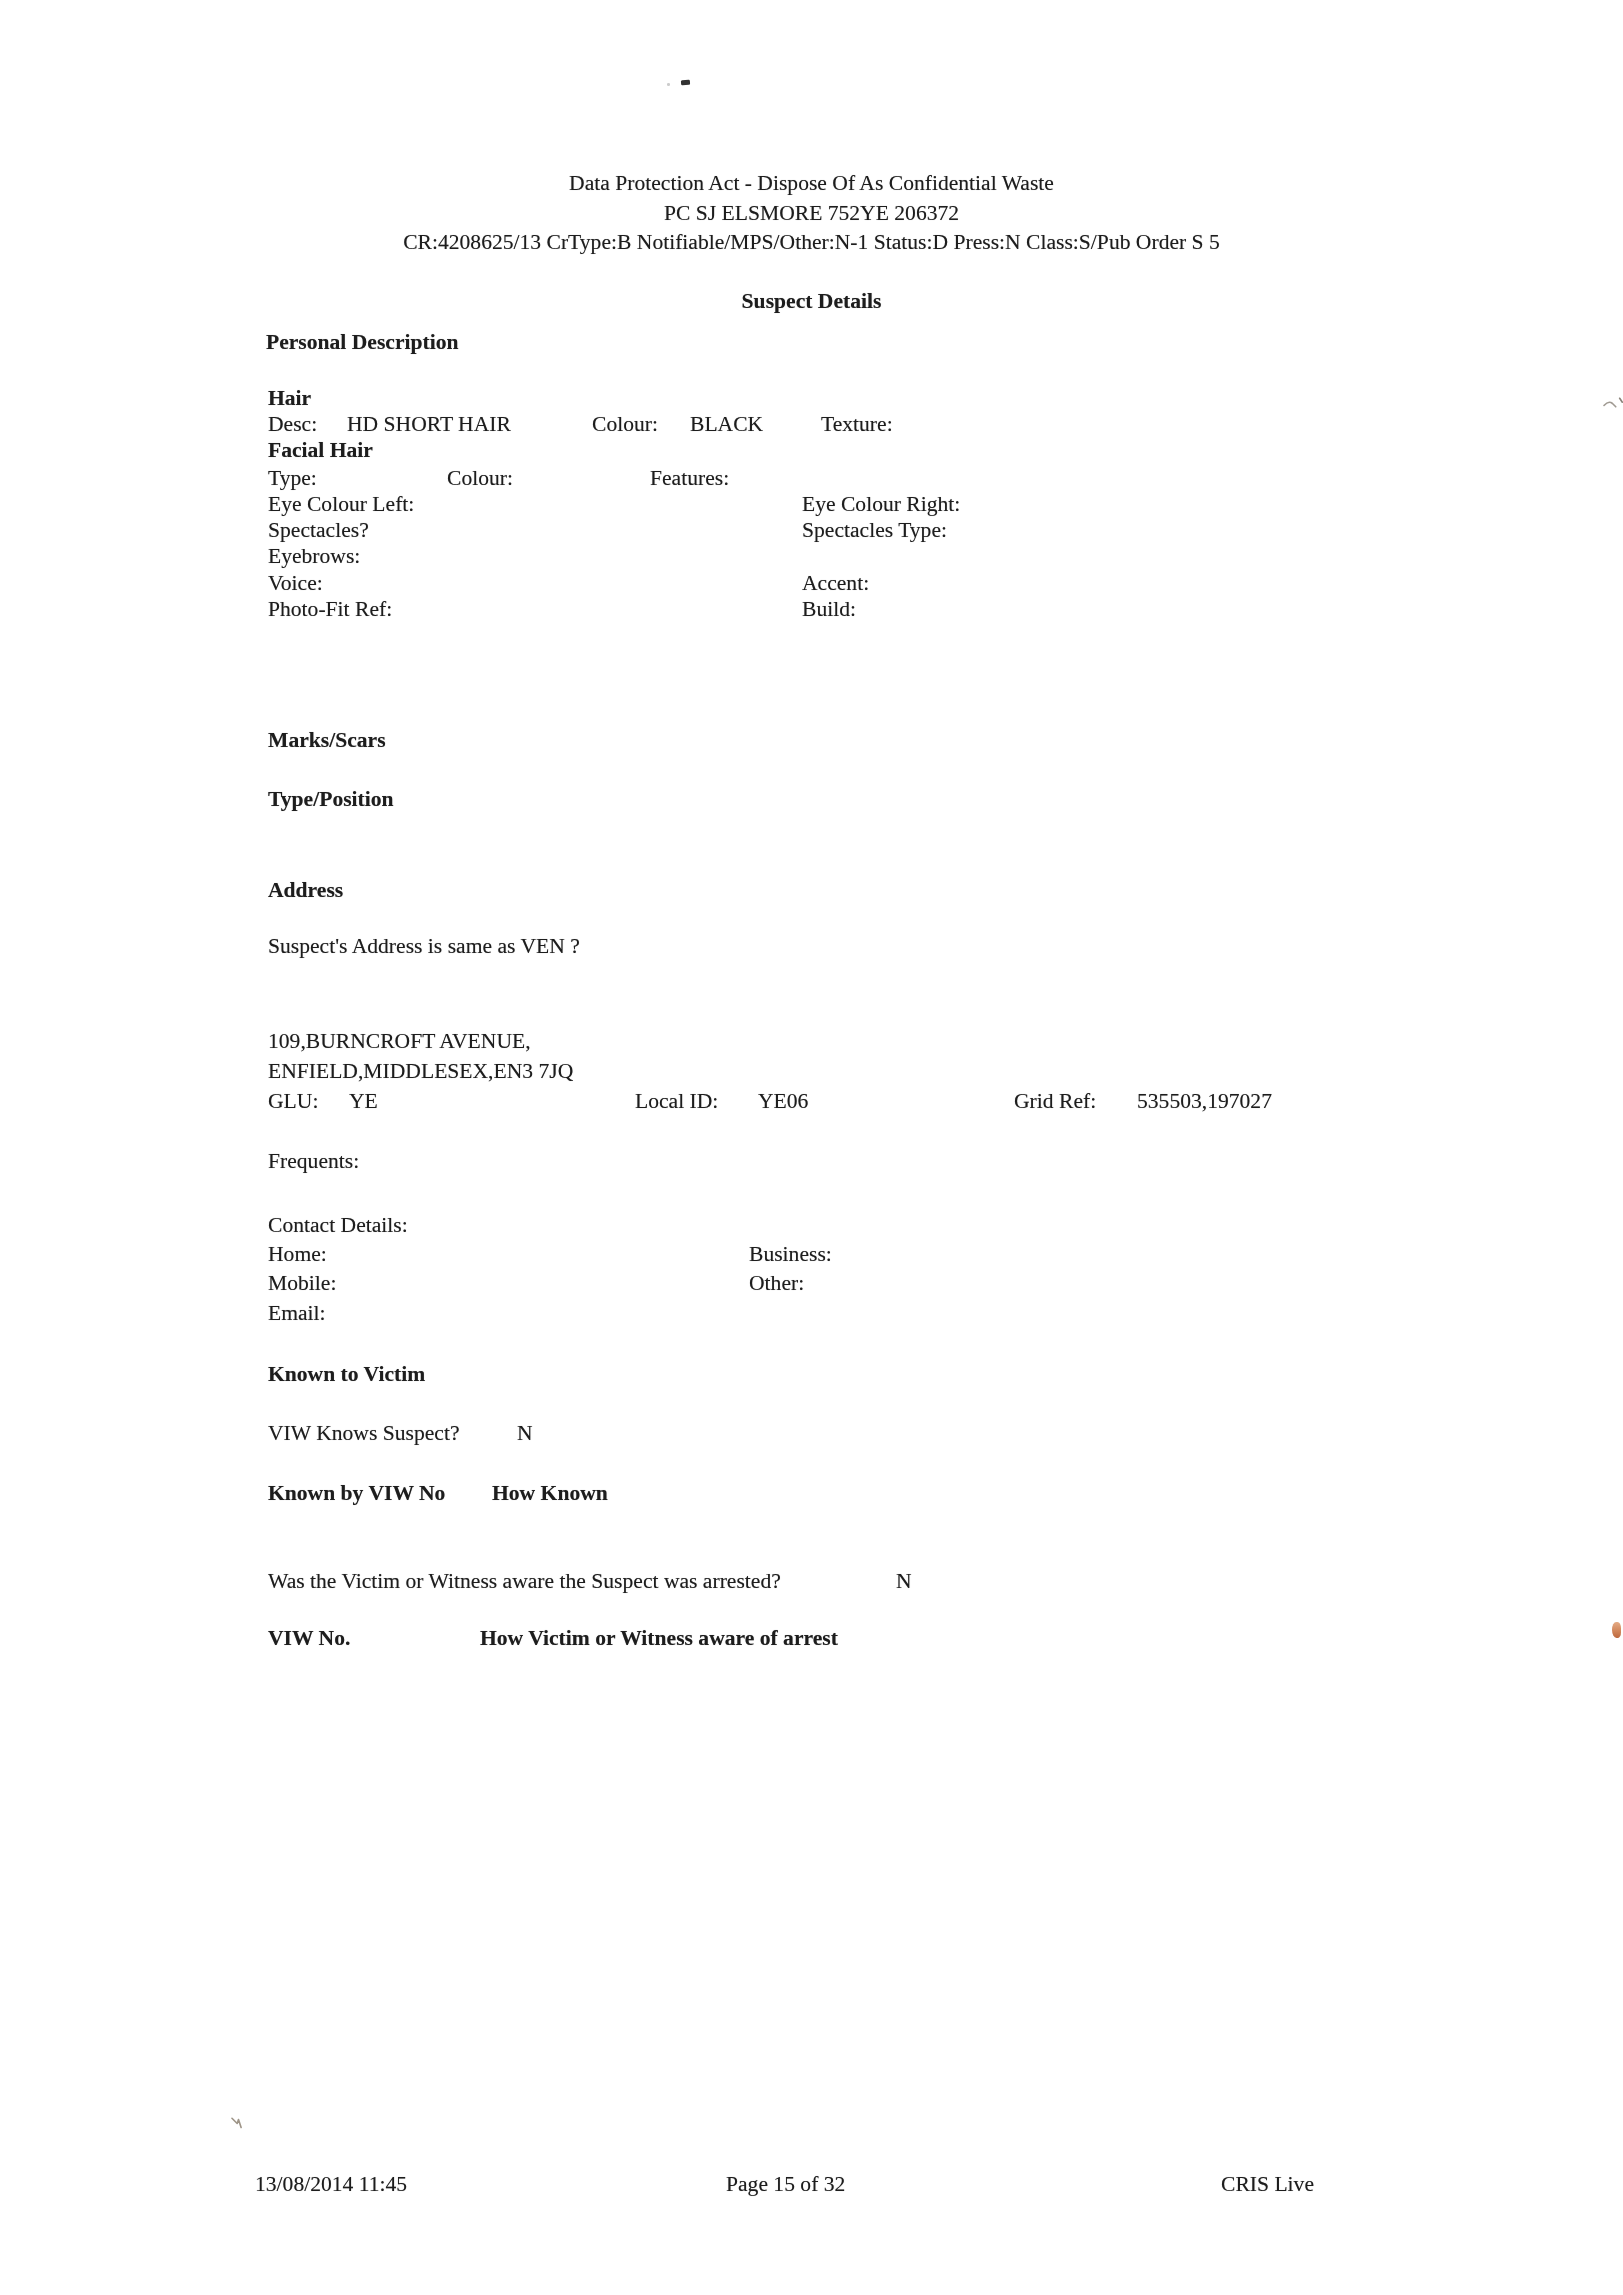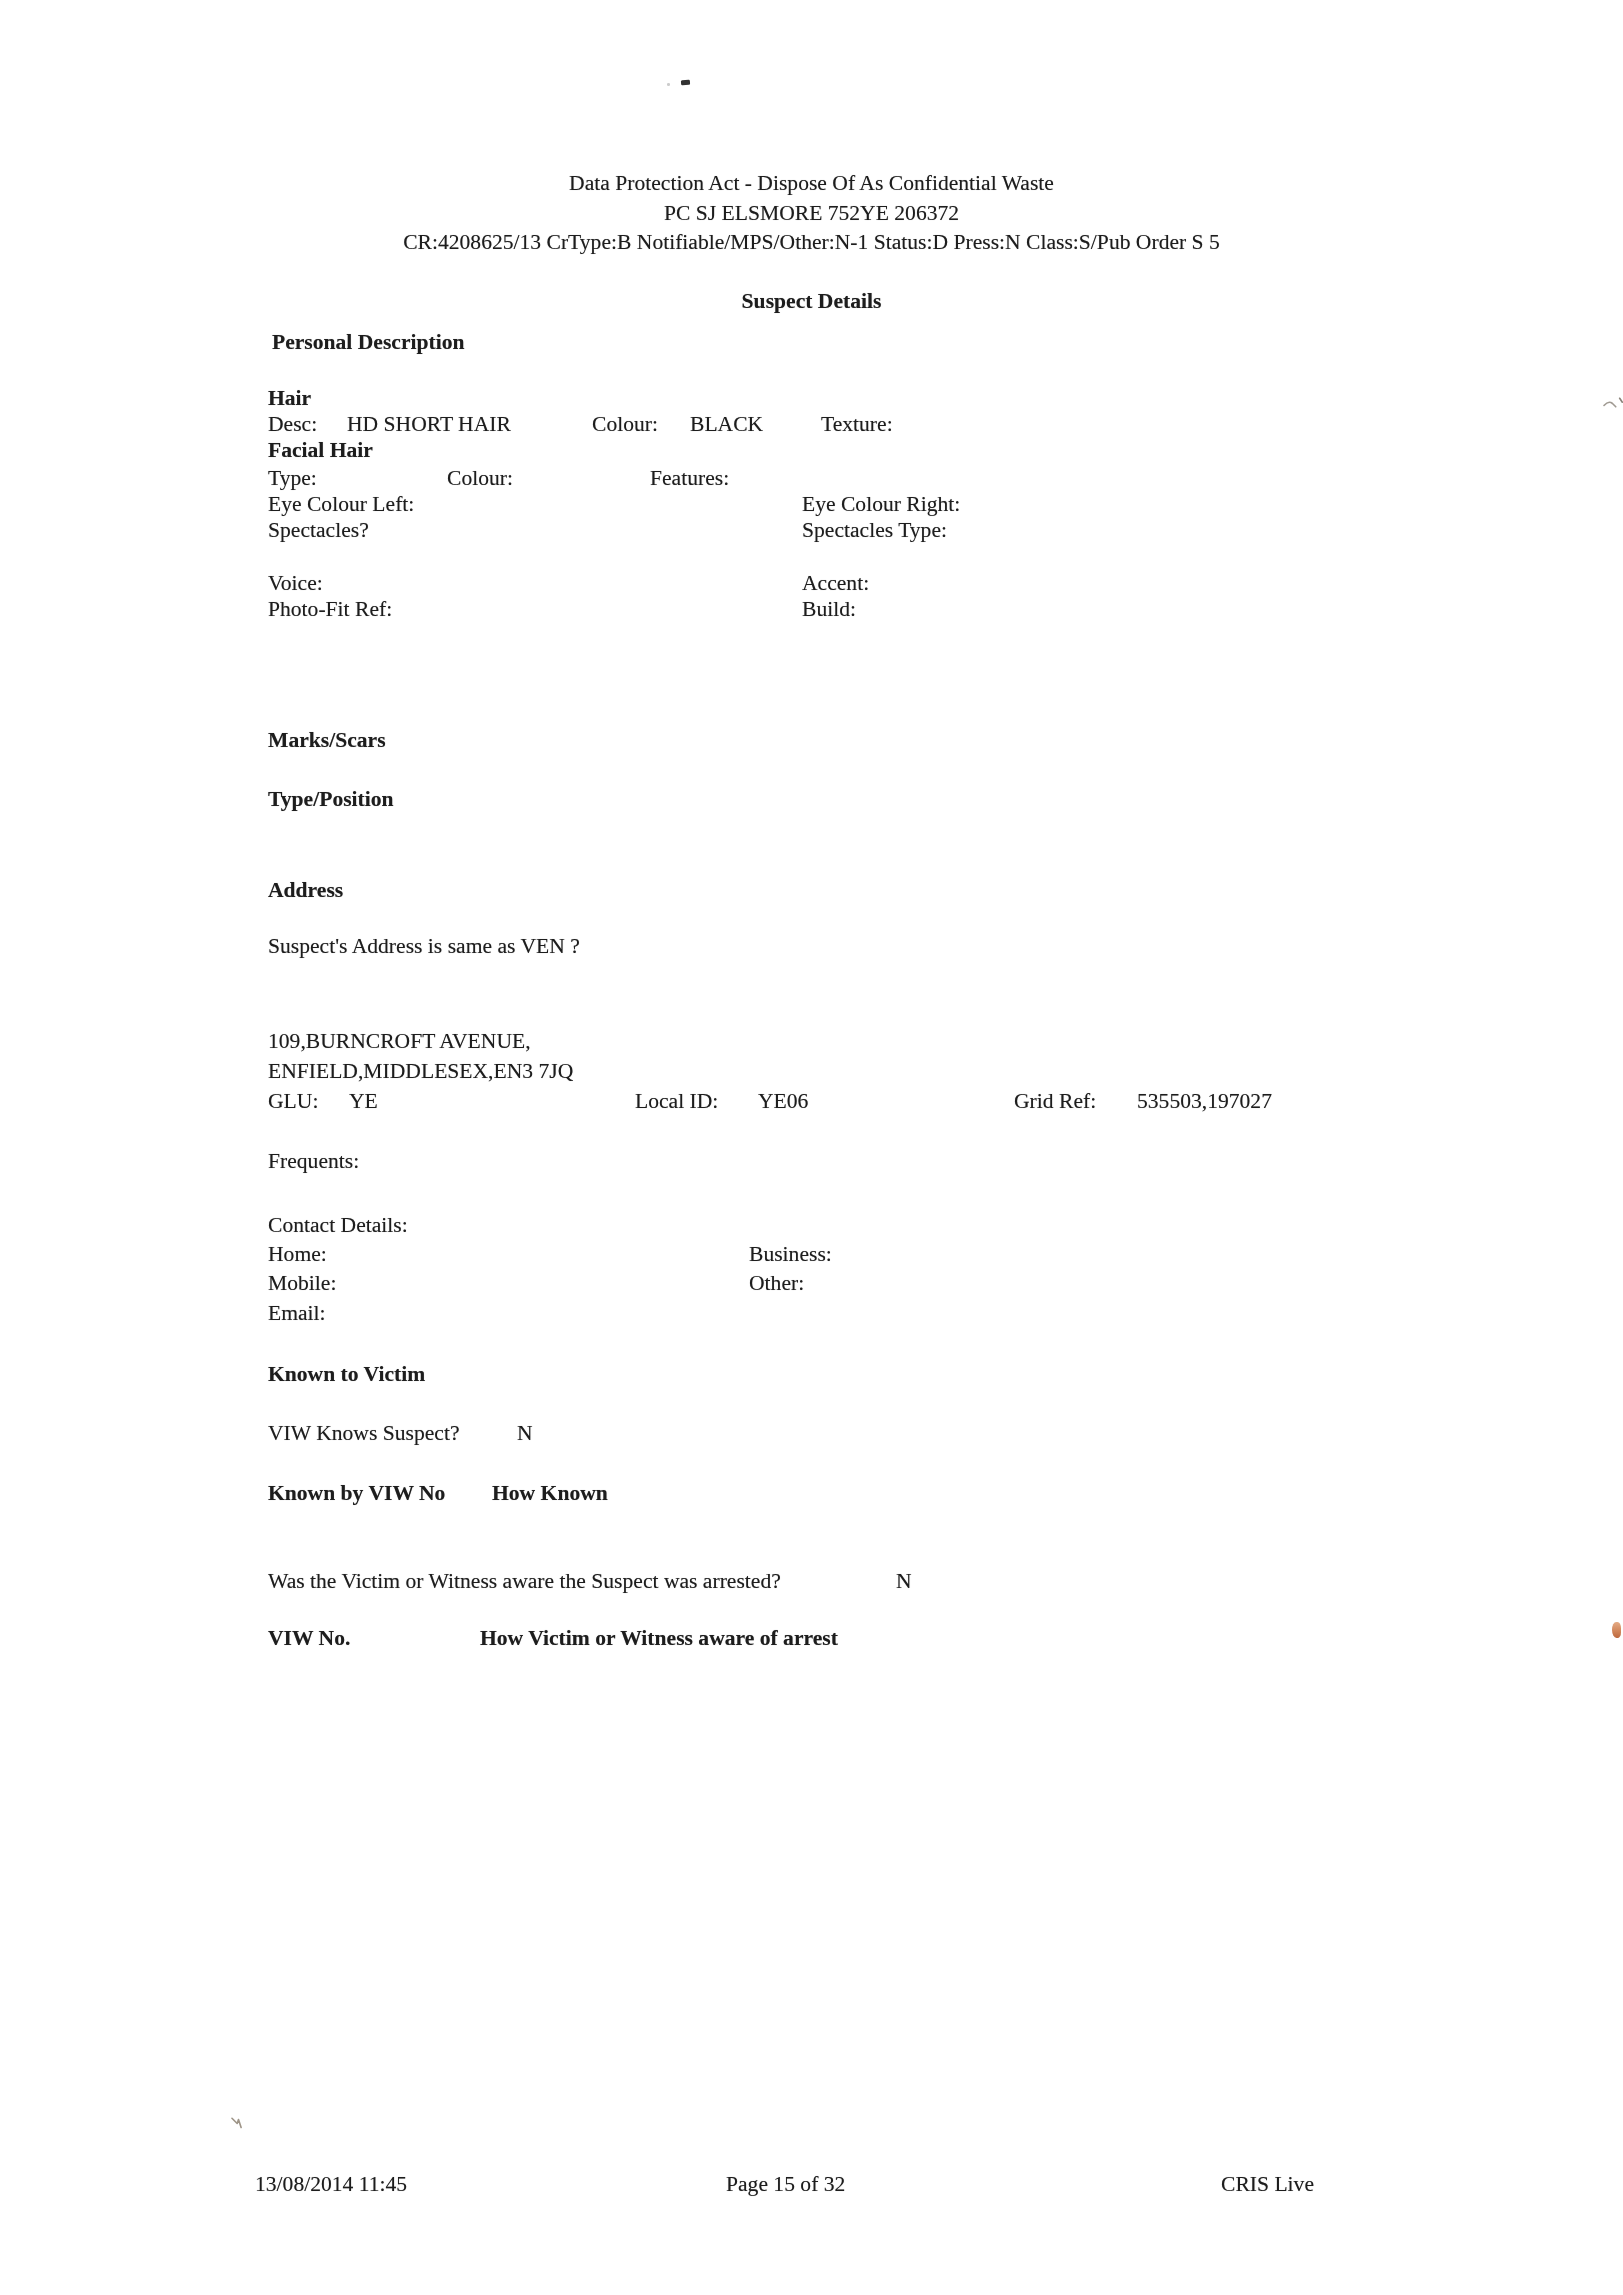--- a/index.html
+++ b/index.html
@@ -24,21 +24,21 @@
 <body>
 
 <div class="page">
 
   <div class="row cline" style="top:171px">Data Protection Act - Dispose Of As Confidential Waste</div>
   <div class="row cline" style="top:201px">PC SJ ELSMORE 752YE 206372</div>
   <div class="row cline" style="top:230px">CR:4208625/13 CrType:B Notifiable/MPS/Other:N-1 Status:D Press:N Class:S/Pub Order S 5</div>
   <div class="row cline b" style="top:289px">Suspect Details</div>
 
   <div class="row" style="top:330px">
-      <span class="t b" style="left:272px">Personal Description</span>
+      <span class="t b" style="left:266px">Personal Description</span>
     </div>
 
   <div class="row" style="top:386px">
       <span class="t b" style="left:268px">Hair</span>
     </div>
 
   <div class="row" style="top:412px">
     <span class="t" style="left:268px">Desc:</span>
     <span class="t" style="left:347px">HD SHORT HAIR</span>
     <span class="t" style="left:592px">Colour:</span>
@@ -59,20 +59,23 @@
   <div class="row" style="top:492px">
     <span class="t" style="left:268px">Eye Colour Left:</span>
     <span class="t" style="left:802px">Eye Colour Right:</span>
   </div>
 
   <div class="row" style="top:518px">
     <span class="t" style="left:268px">Spectacles?</span>
     <span class="t" style="left:802px">Spectacles Type:</span>
   </div>
 
+  <div class="row" style="top:544px">
+      <span class="t" style="left:268px">Eyebrows:</span>
+    </div>
 
   <div class="row" style="top:571px">
     <span class="t" style="left:268px">Voice:</span>
     <span class="t" style="left:802px">Accent:</span>
   </div>
 
   <div class="row" style="top:597px">
     <span class="t" style="left:268px">Photo-Fit Ref:</span>
     <span class="t" style="left:802px">Build:</span>
   </div>

